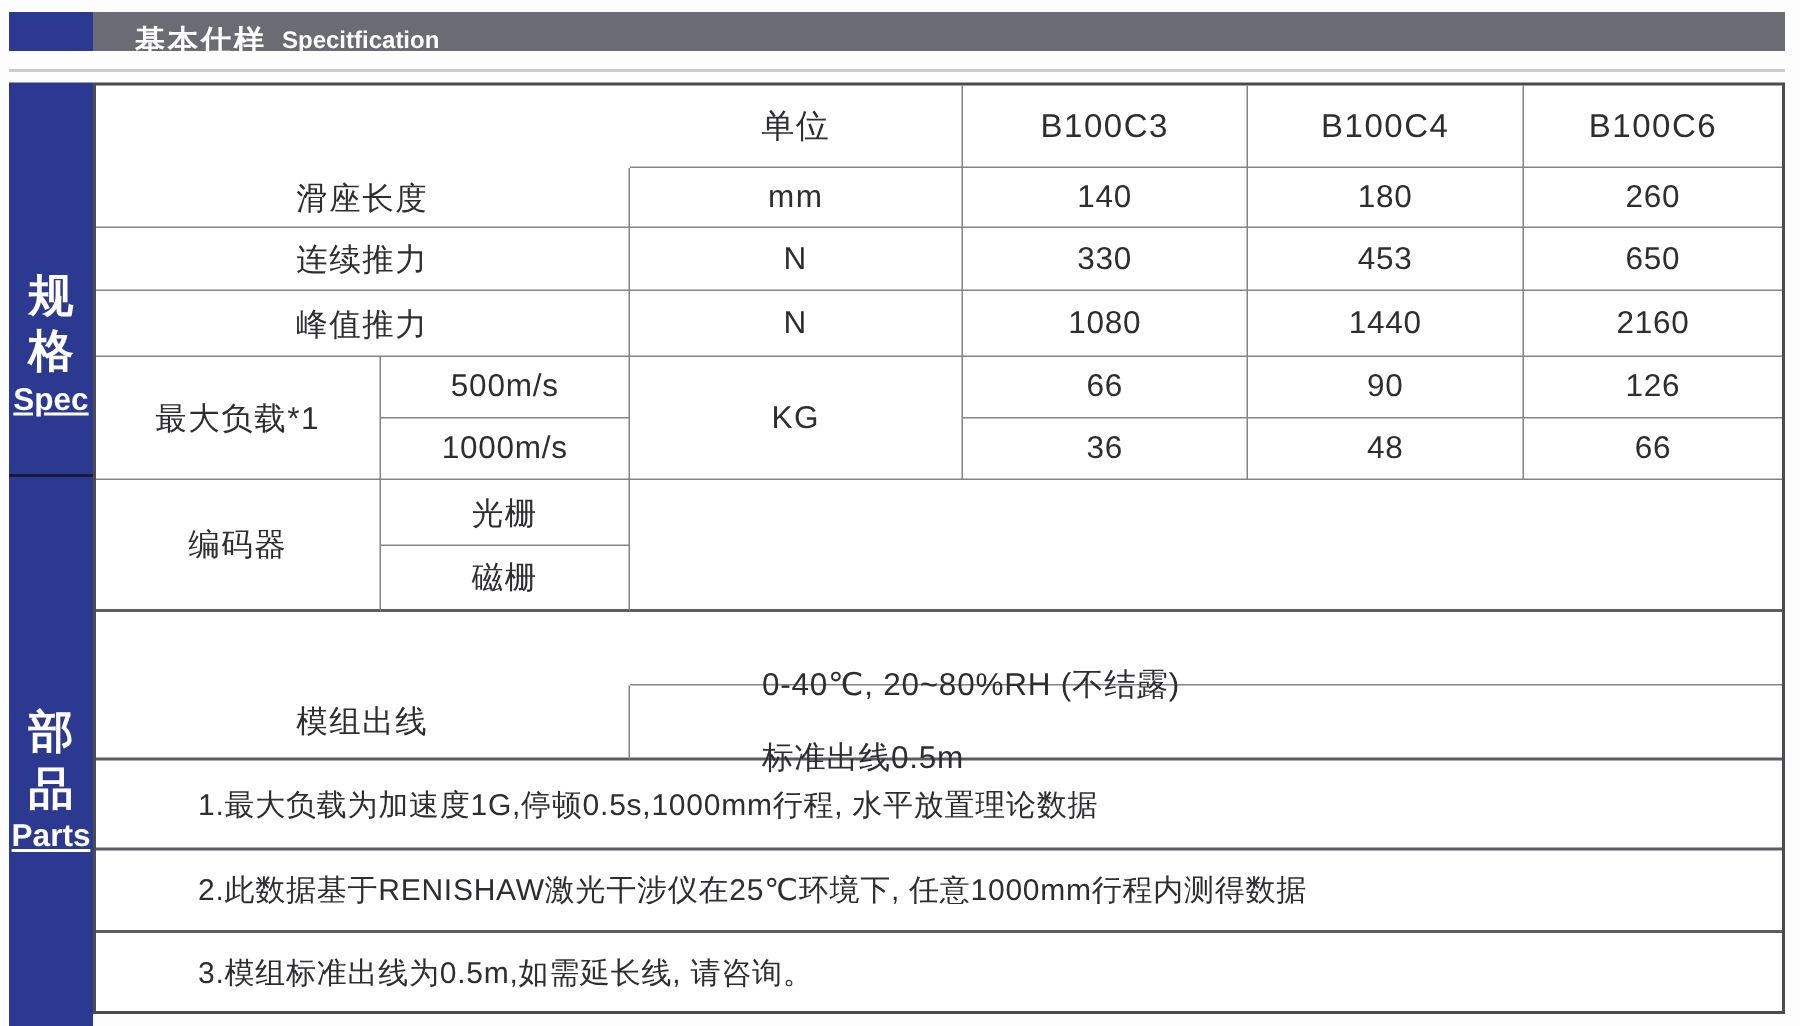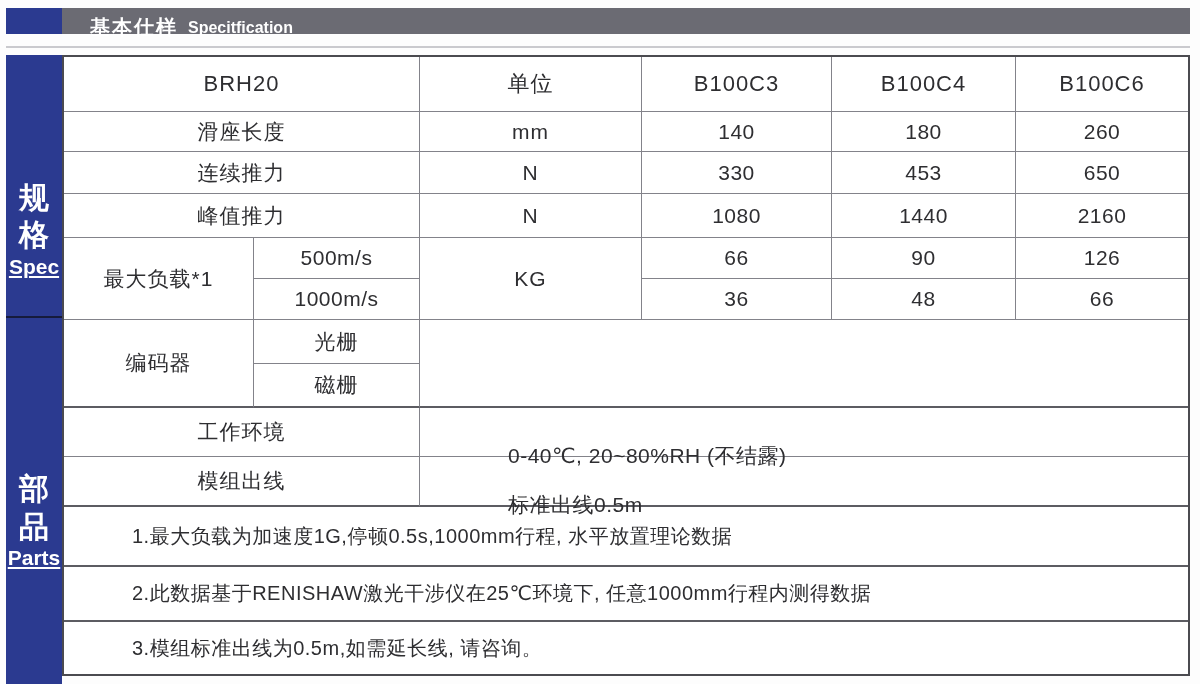--- a/index.html
+++ b/index.html
@@ -68,21 +68,20 @@
     <div class="side-en">Spec</div>
   </div>
   <div class="side-section sec-parts">
     <div class="side-cn">部品</div>
     <div class="side-en">Parts</div>
   </div>
 </div>
 
 <div class="spec-table">
 
-  <div class="cell hdr br bb" style="grid-area:1/1/2/3">BRH20</div>
   <div class="cell hdr br bb" style="grid-area:1/3/2/4">单位</div>
   <div class="cell hdr br bb" style="grid-area:1/4/2/5">B100C3</div>
   <div class="cell hdr br bb" style="grid-area:1/5/2/6">B100C4</div>
   <div class="cell hdr bb" style="grid-area:1/6/2/7">B100C6</div>
 
   <div class="cell br bb" style="grid-area:2/1/3/3">滑座长度</div>
   <div class="cell br bb" style="grid-area:2/3/3/4">mm</div>
   <div class="cell num br bb" style="grid-area:2/4/3/5">140</div>
   <div class="cell num br bb" style="grid-area:2/5/3/6">180</div>
   <div class="cell num bb" style="grid-area:2/6/3/7">260</div>
@@ -108,21 +107,20 @@
   <div class="cell num br bb" style="grid-area:6/2/7/3">1000m/s</div>
   <div class="cell num br bb" style="grid-area:6/4/7/5">36</div>
   <div class="cell num br bb" style="grid-area:6/5/7/6">48</div>
   <div class="cell num bb" style="grid-area:6/6/7/7">66</div>
 
   <div class="cell br bb2" style="grid-area:7/1/9/2">编码器</div>
   <div class="cell br bb" style="grid-area:7/2/8/3">光栅</div>
   <div class="cell bb2" style="grid-area:7/3/9/7"></div>
   <div class="cell br bb2" style="grid-area:8/2/9/3">磁栅</div>
 
-  <div class="cell br bb" style="grid-area:9/1/10/3">工作环境</div>
   <div class="cell bb leftpad" style="grid-area:9/3/10/7">0-40℃, 20~80%RH (不结露)</div>
 
   <div class="cell br bb2" style="grid-area:10/1/11/3">模组出线</div>
   <div class="cell bb2 leftpad" style="grid-area:10/3/11/7">标准出线0.5m</div>
 
   <div class="cell note bb2" style="grid-area:11/1/12/7">1.最大负载为加速度1G,停顿0.5s,1000mm行程, 水平放置理论数据</div>
   <div class="cell note bb2" style="grid-area:12/1/13/7">2.此数据基于RENISHAW激光干涉仪在25℃环境下, 任意1000mm行程内测得数据</div>
   <div class="cell note" style="grid-area:13/1/14/7">3.模组标准出线为0.5m,如需延长线, 请咨询。</div>
 
 </div>

